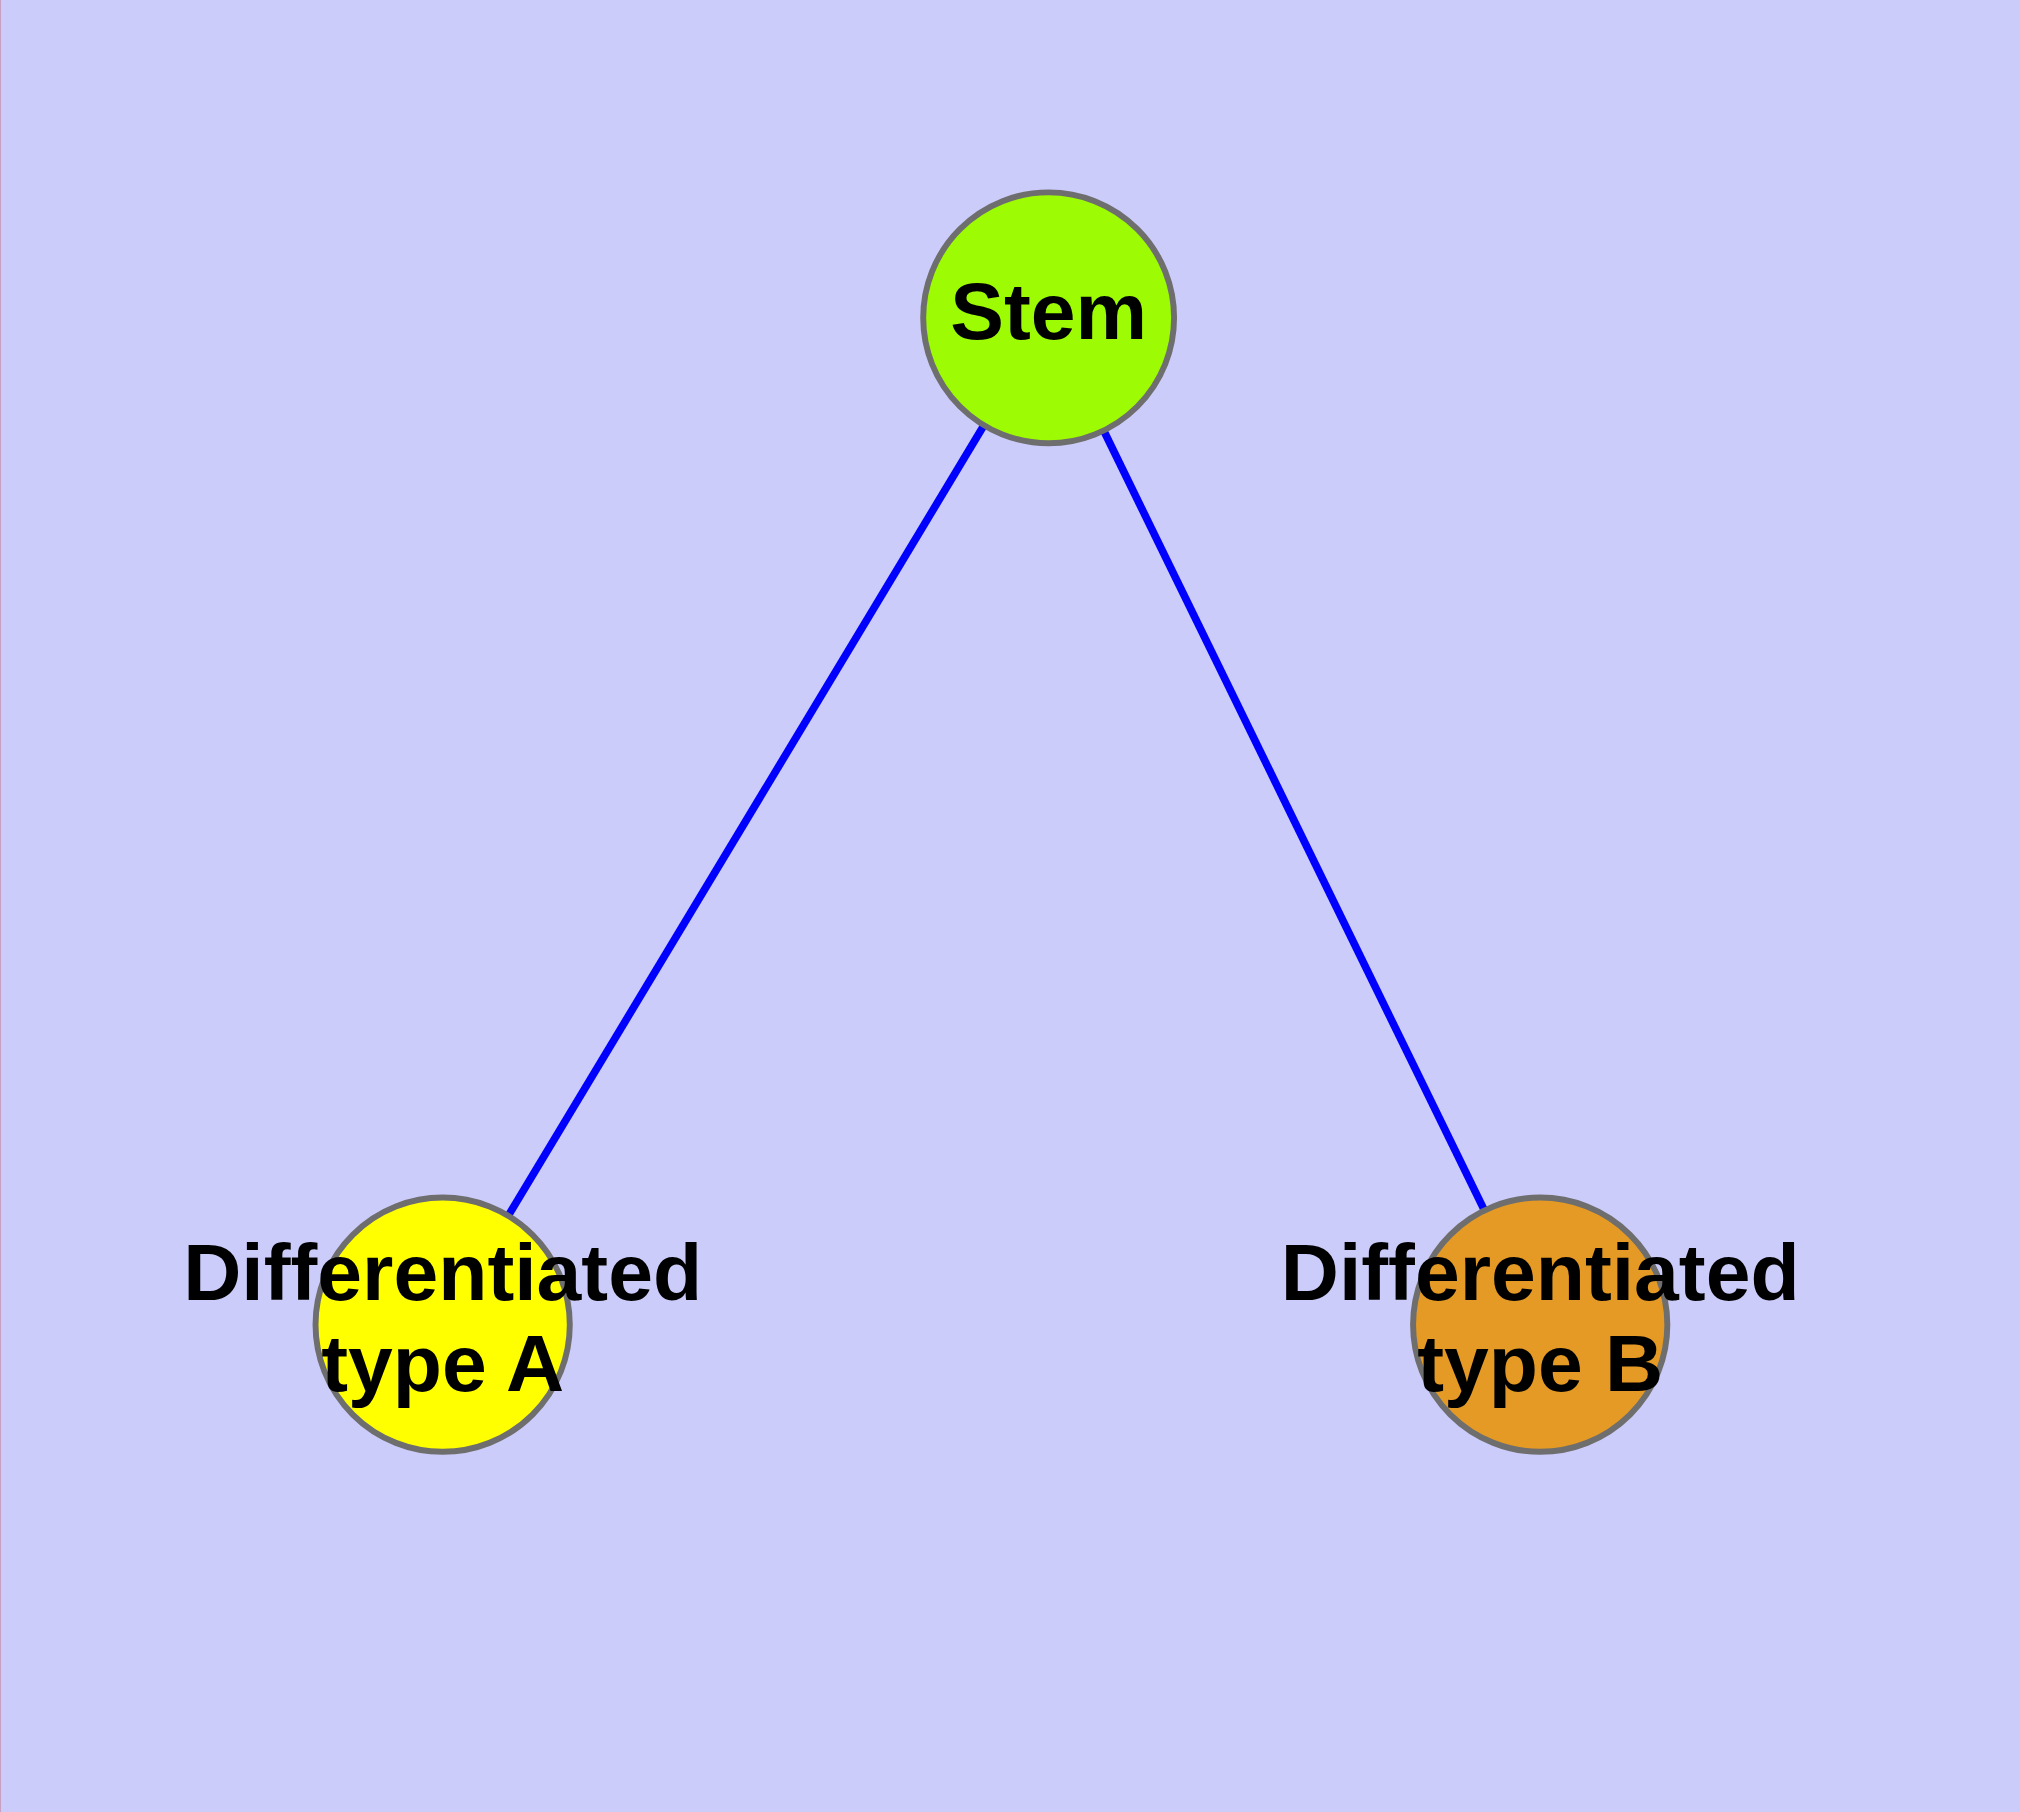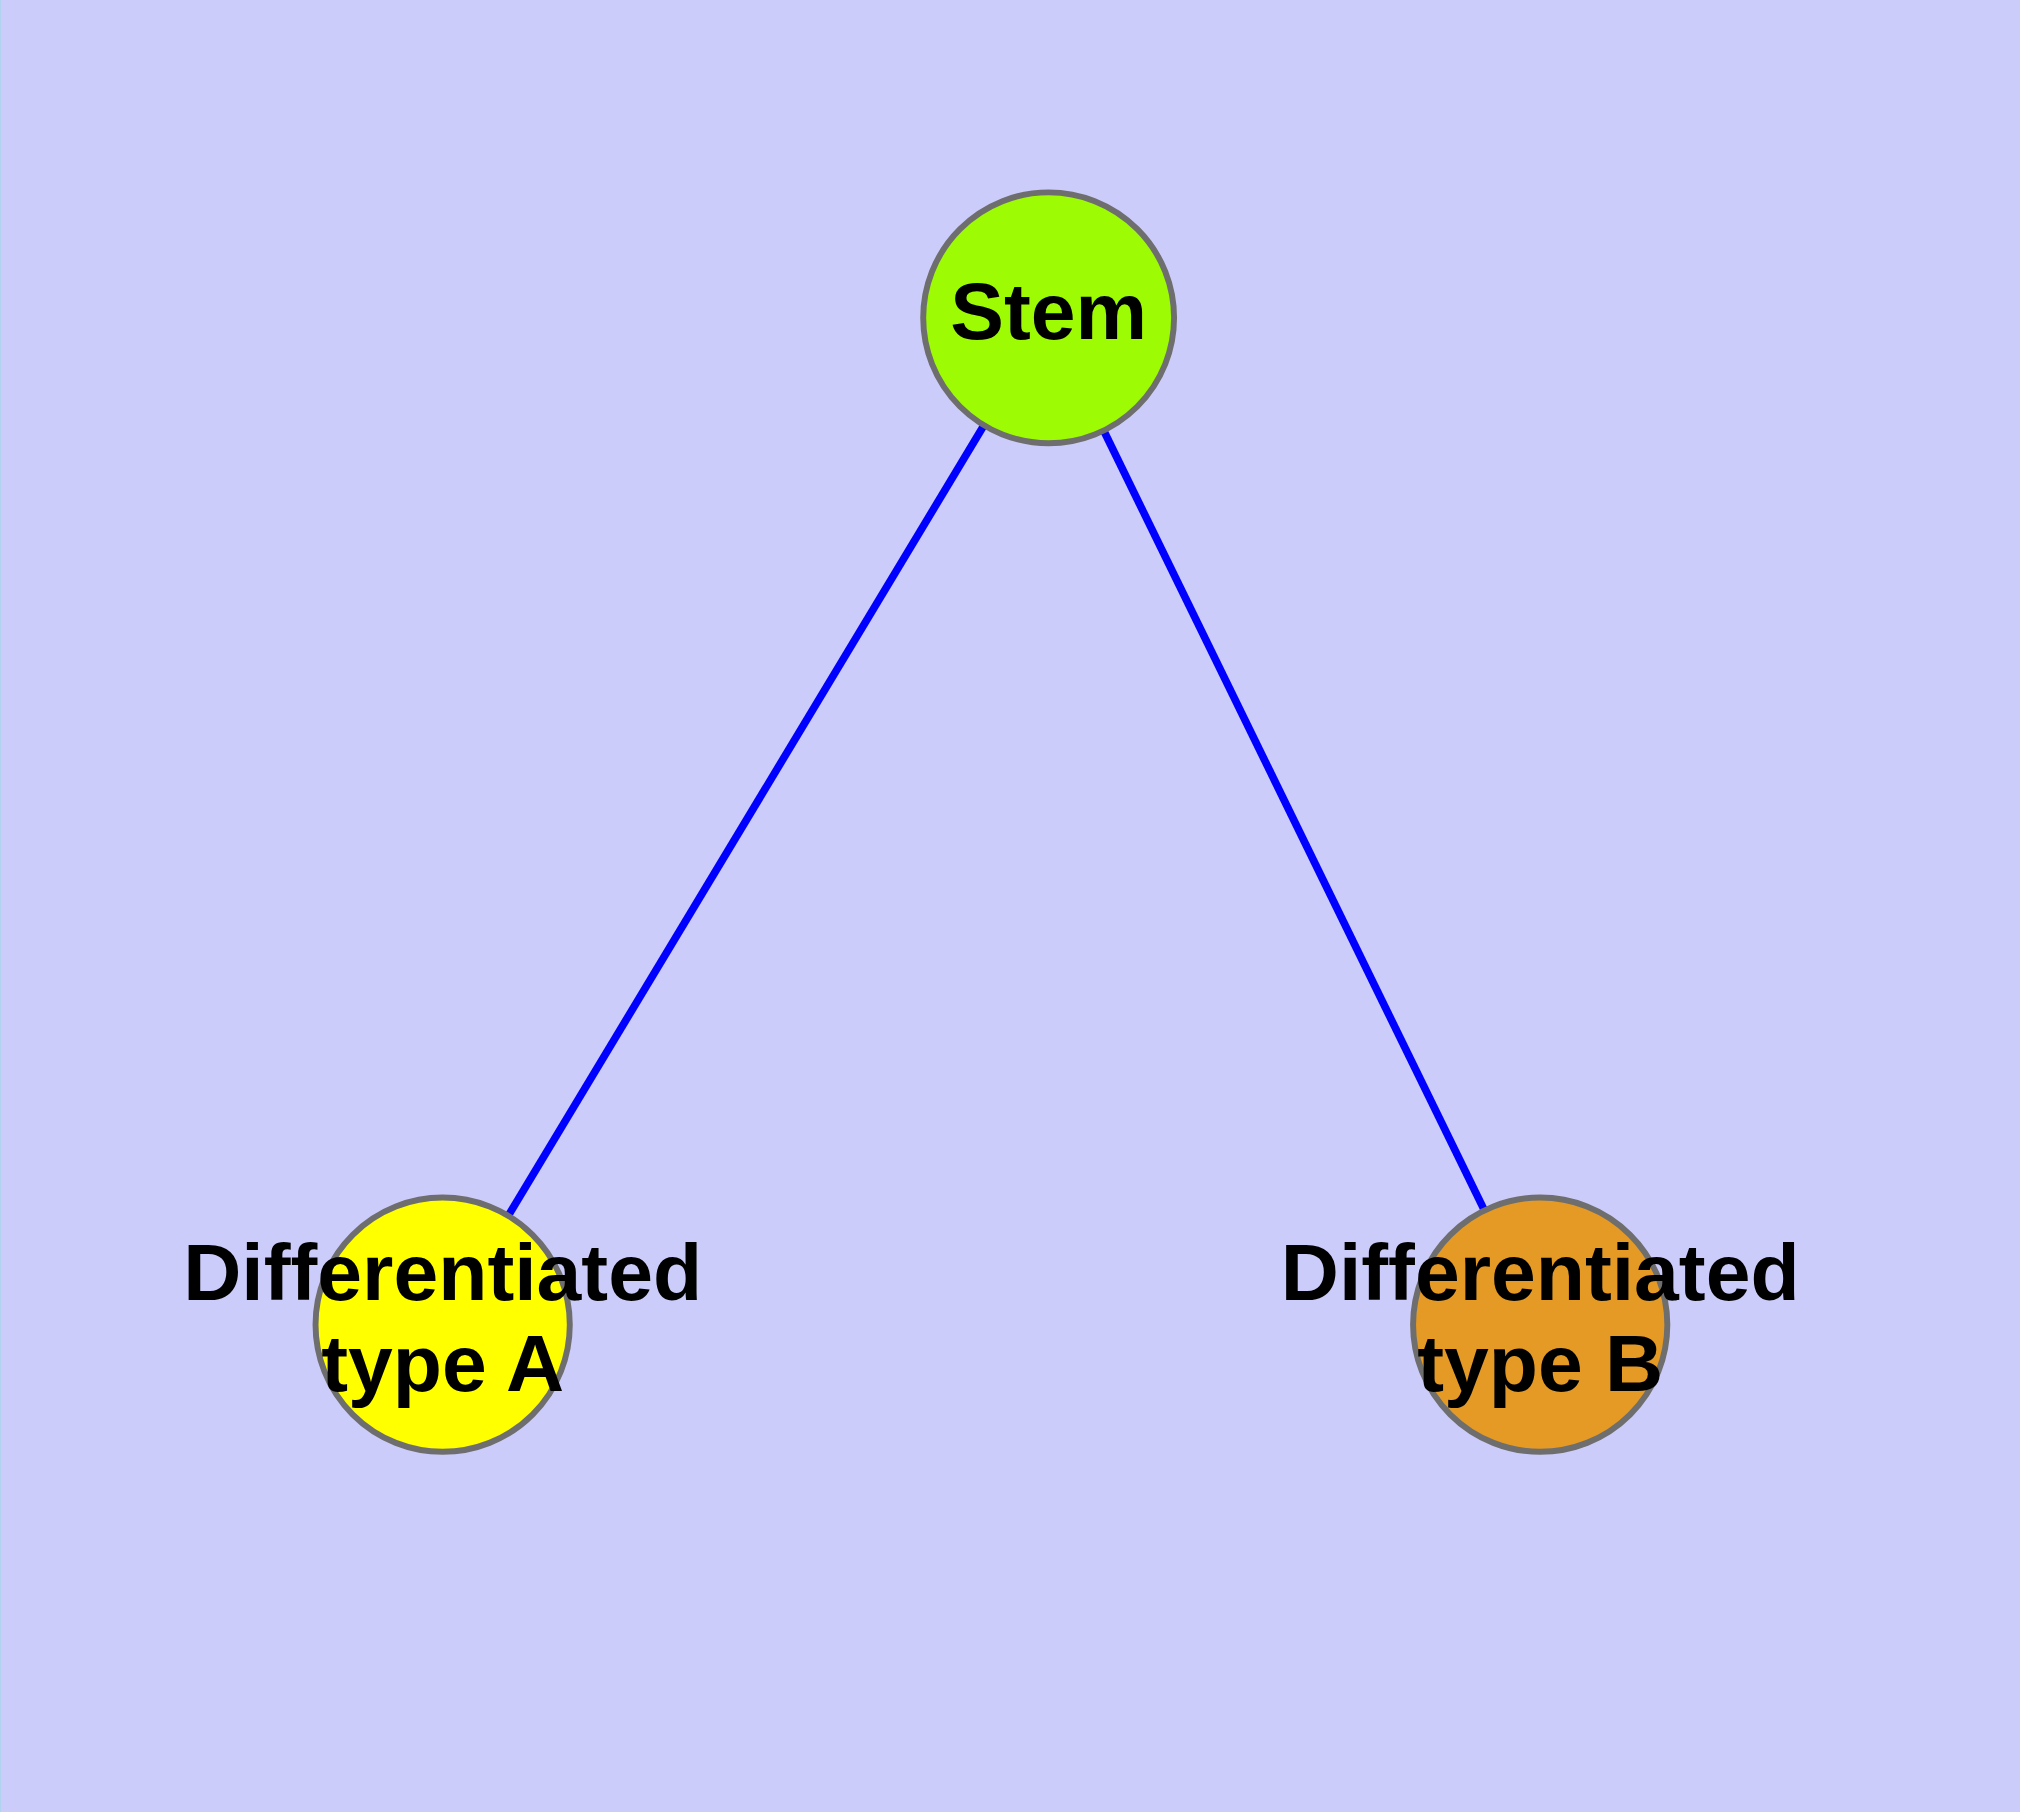--- a/index.html
+++ b/index.html
@@ -28,21 +28,21 @@
     font-family: "Liberation Sans", sans-serif;
     font-weight: bold;
     fill: #000000;
     text-anchor: middle;
     dominant-baseline: middle;
   }
 </style>
 </head>
 <body>
 
-<div id="canvas" style="width: 2021px; height: 1812px; background: #5eead4;">
+<div id="canvas" style="width: 2021px; height: 1812px; background: #b91c1c;">
   <svg id="graph-svg" viewBox="0 0 2384 2138" preserveAspectRatio="xMidYMid meet" style="width: 2021px; height: 1812px;">
     <rect id="bg-rect" x="0" y="0" width="2384" height="2138" fill="#ccccfa"></rect>
     <g id="edges-layer">
         <line x1="1160.6820335898615" y1="501.8052364968456" x2="599.3492902805459" y2="1434.4811792261698" stroke="#0000ff" stroke-width="9" stroke-linecap="butt"></line>
         <line x1="1301.9308067662778" y1="507.99620420403096" x2="1751.1917498990429" y2="1428.206549793212" stroke="#0000ff" stroke-width="9" stroke-linecap="butt"></line>
       </g>
     <g id="nodes-layer">
         <g>
           <circle cx="1237" cy="375" r="148" fill="#9dfb03" stroke="#6e6e6e" stroke-width="7"></circle>
           <text class="node-label" x="1237" y="375" font-size="95" fill="#000000"><tspan x="1237" dy="0">Stem</tspan></text>

